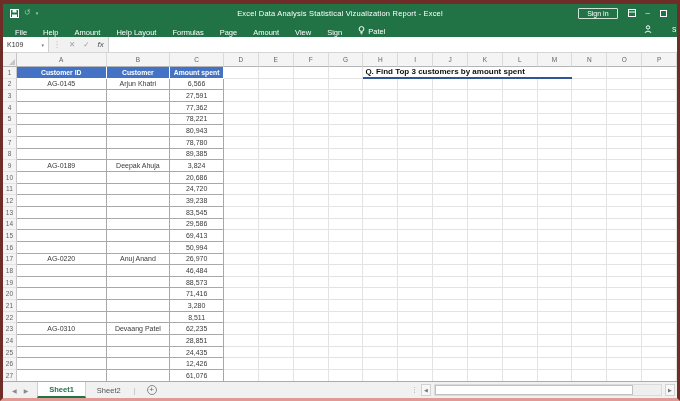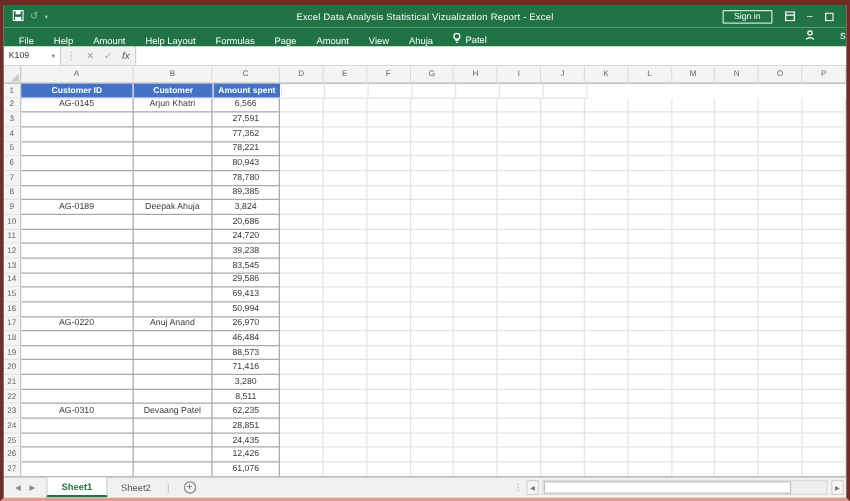--- a/index.html
+++ b/index.html
@@ -96,21 +96,21 @@
   <div class="tabbar">
     <div style="display:flex;">
         <div class="rtab">File</div>
         <div class="rtab">Help</div>
         <div class="rtab">Amount</div>
         <div class="rtab">Help Layout</div>
         <div class="rtab">Formulas</div>
         <div class="rtab">Page</div>
         <div class="rtab">Amount</div>
         <div class="rtab">View</div>
-        <div class="rtab">Ahuja</div>
+        <div class="rtab">Sign</div>
       </div>
     <div class="search-item">
       <span>
         <svg width="7" height="9" viewBox="0 0 7 9">
             <circle cx="3.5" cy="3" r="2.4" fill="none" stroke="#fff"></circle>
             <line x1="2.3" y1="6.3" x2="4.7" y2="6.3" stroke="#fff"></line>
             <line x1="2.7" y1="7.8" x2="4.3" y2="7.8" stroke="#fff"></line>
           </svg>
       </span>
       <span>Patel</span>
@@ -160,20 +160,21 @@
       </div>
       <div class="row">
         <div class="rownum" style="width: 14px;">1</div>
         <div class="cell hdr" style="width: 90px;">Customer ID</div>
         <div class="cell hdr" style="width: 64px;">Customer</div>
         <div class="cell hdr" style="width: 54px;">Amount spent</div>
         <div class="cell" style="width: 35px;"></div>
         <div class="cell" style="width: 35px;"></div>
         <div class="cell" style="width: 35px;"></div>
         <div class="cell" style="width: 35px;"></div>
+        <div class="cell question" style="width: 210px;">Q. Find Top 3 customers by amount spent</div>
         <div class="cell" style="width: 35px;"></div>
         <div class="cell" style="width: 35px;"></div>
         <div class="cell" style="width: 35px;"></div>
       </div>
       <div class="row">
         <div class="rownum" style="width: 14px;">2</div>
         <div class="cell tbl" style="width: 90px;">AG-0145</div>
         <div class="cell tbl" style="width: 64px;">Arjun Khatri</div>
         <div class="cell tbl" style="width: 54px;">6,566</div>
         <div class="cell" style="width: 35px;"></div>

